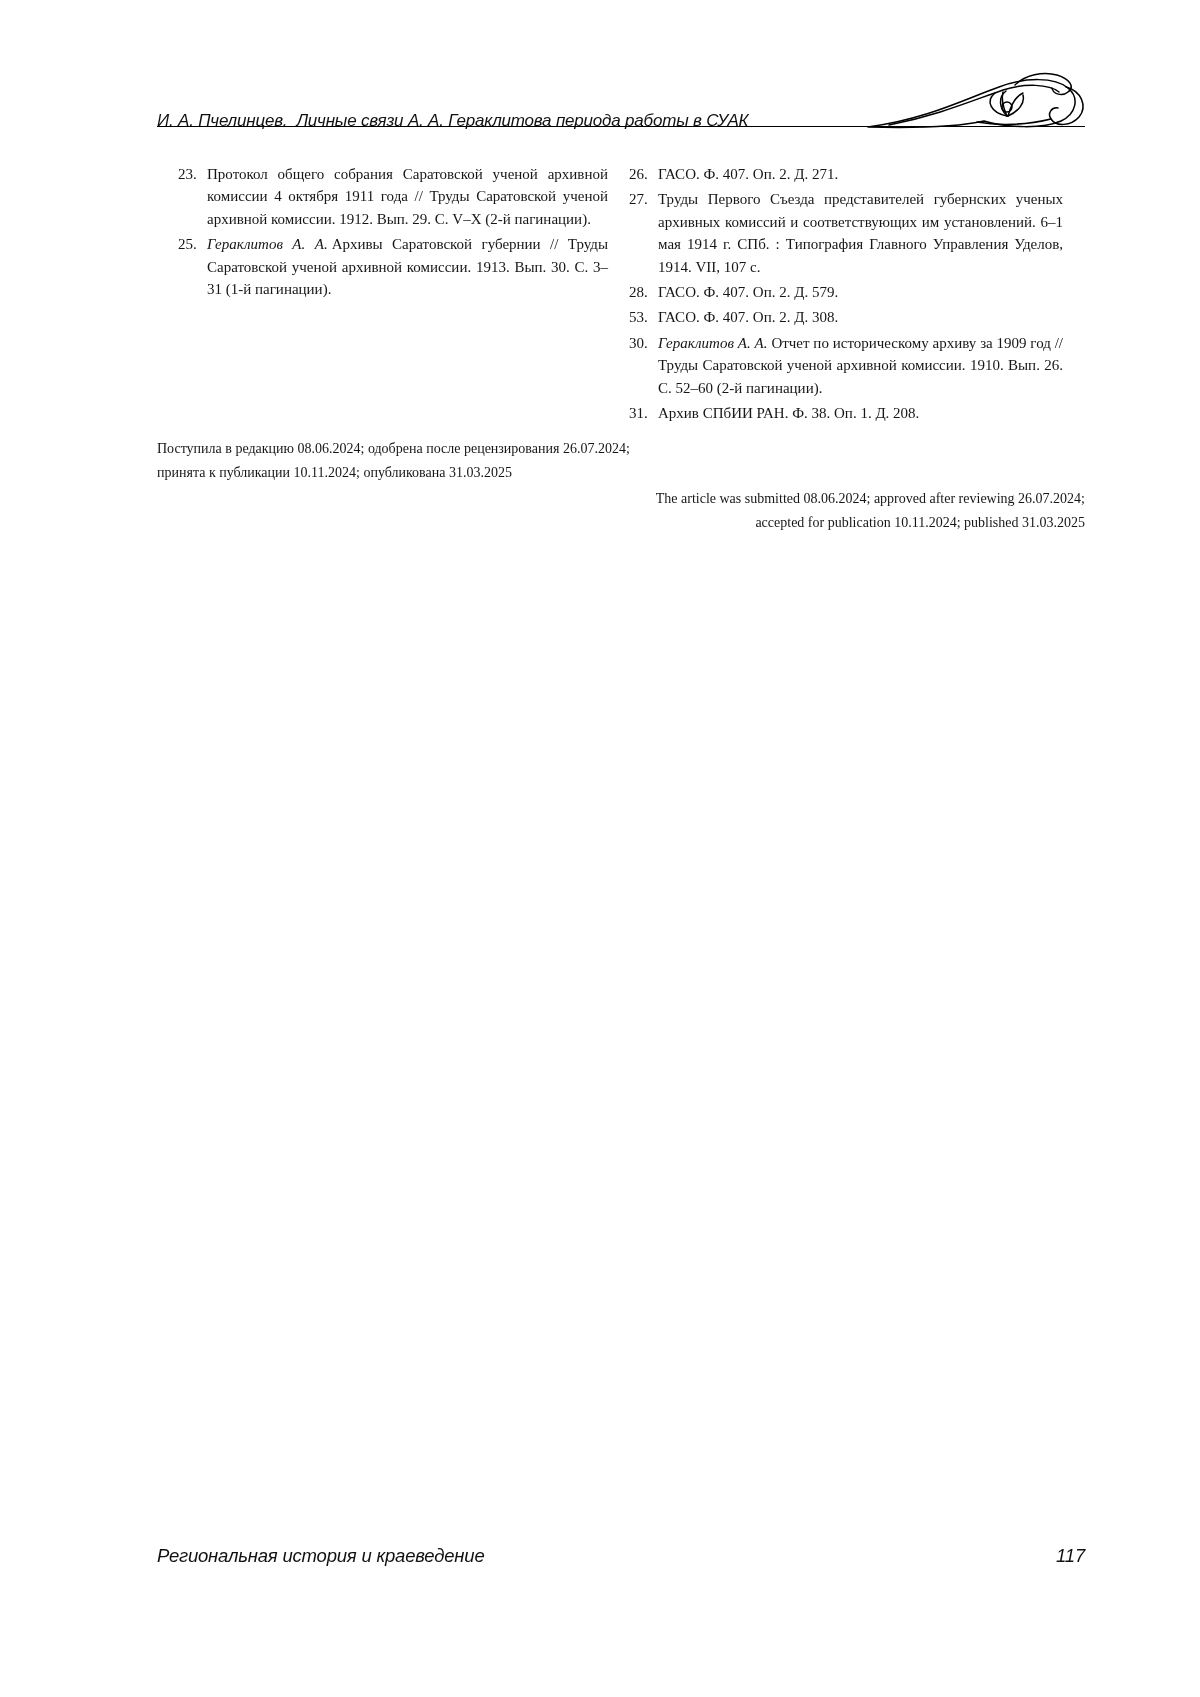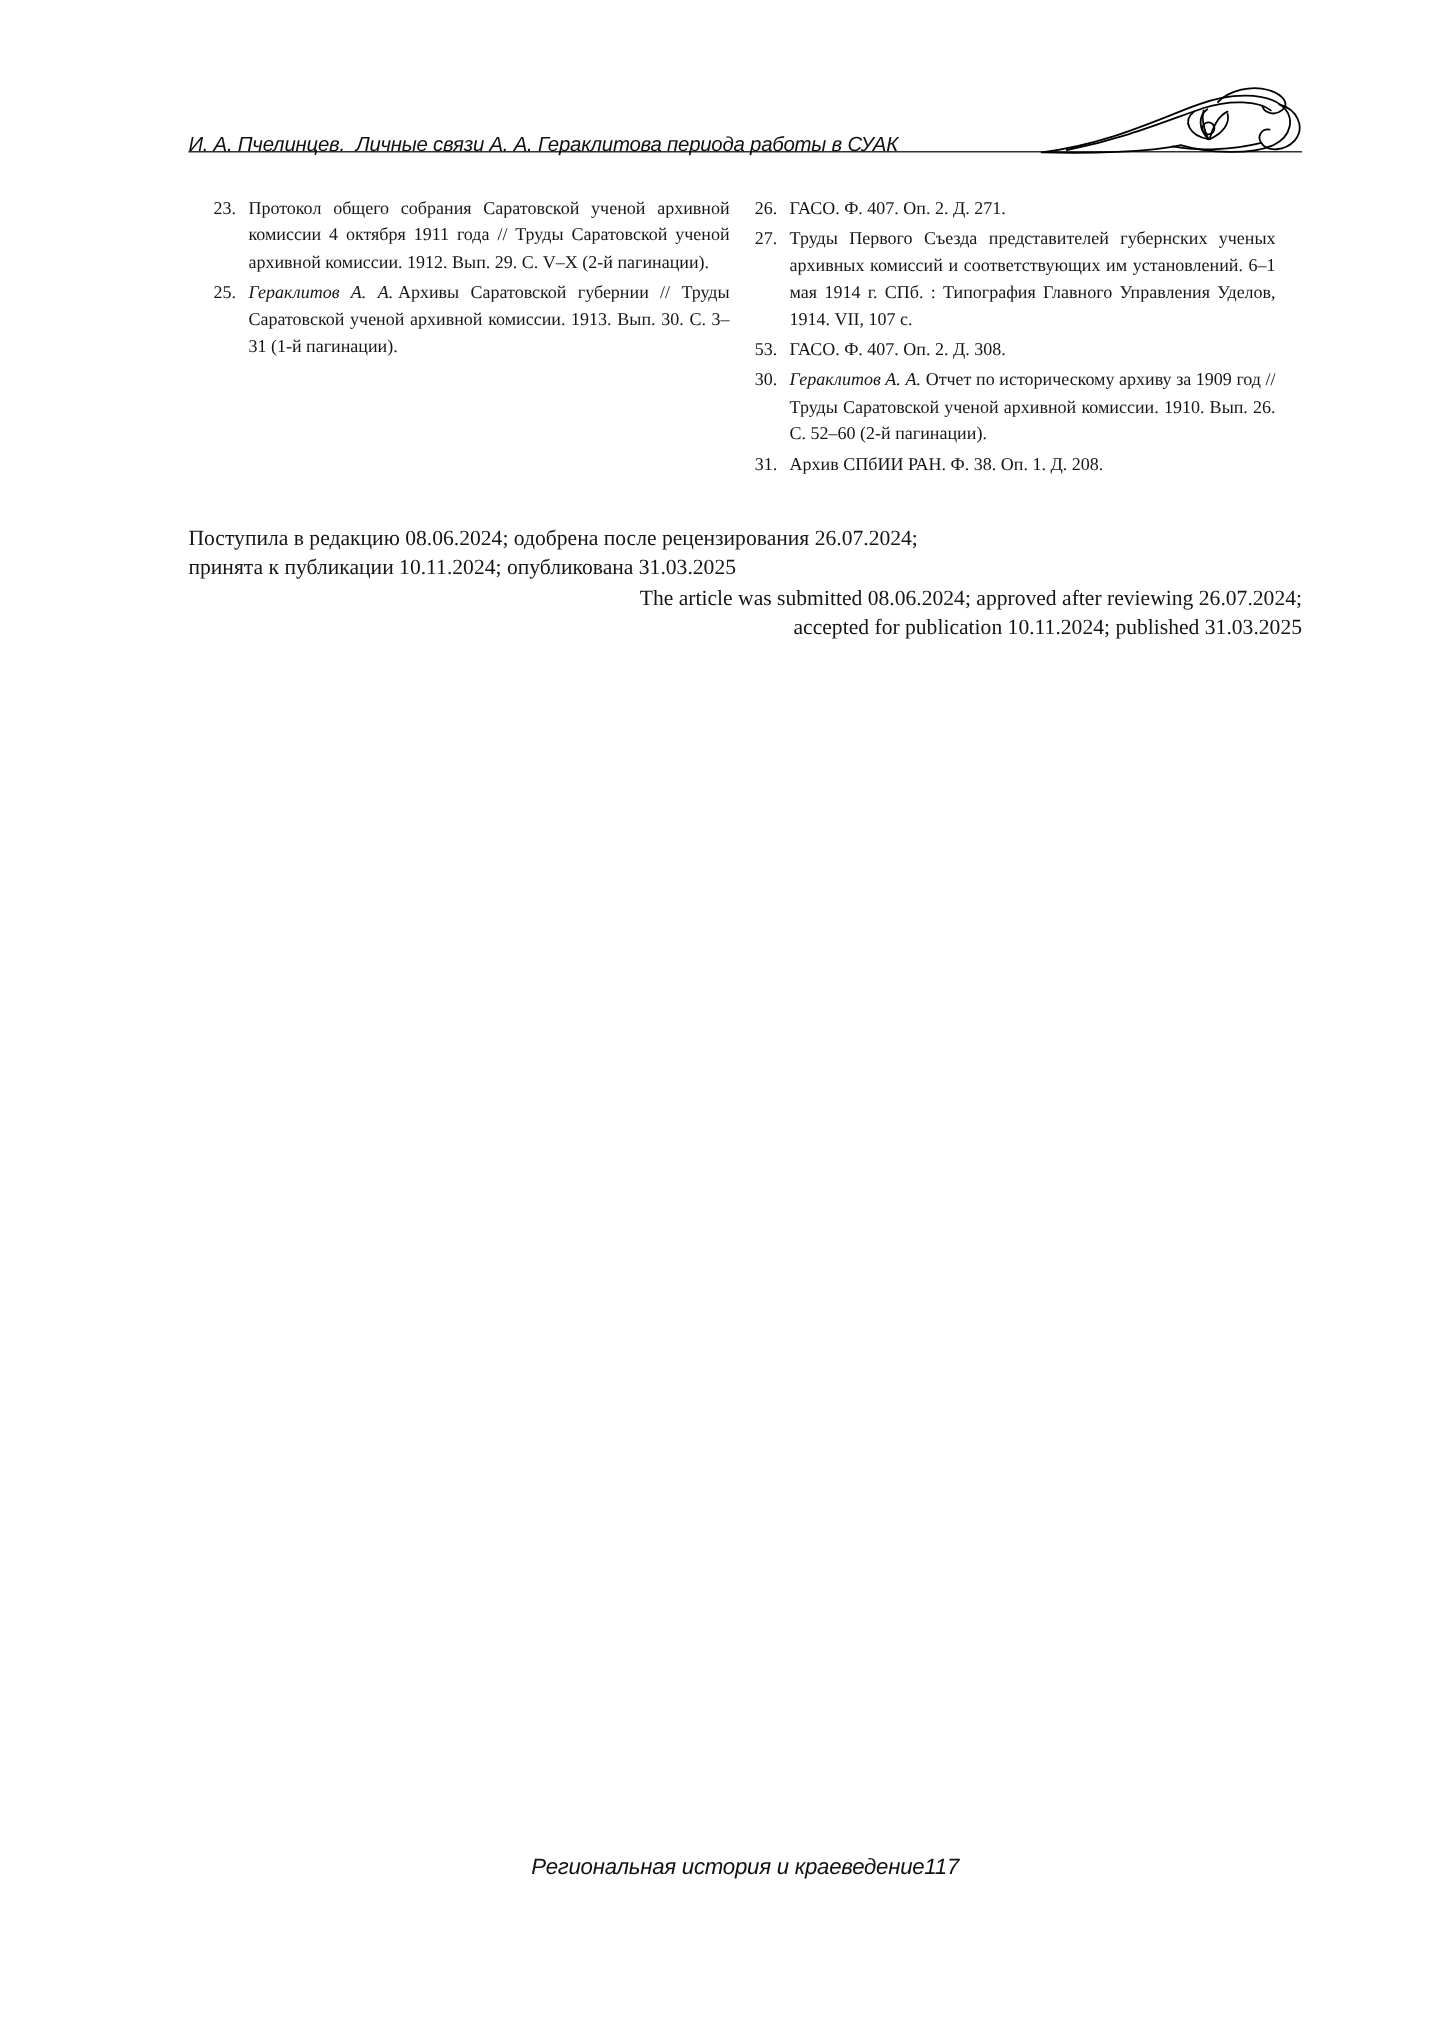--- a/index.html
+++ b/index.html
@@ -43,28 +43,28 @@
     hyphens:manual; -webkit-hyphens:manual;
   }
   .ref-item + .ref-item { margin-top:3px; }
   .ref-num { position:absolute; left:21px; top:0; }
   .ref-author { font-style:italic; }
   .ref-author:not(:empty) { margin-right:4px; }
 
   
   .dates {
     position:absolute; left:157px; top:437px; width:928px;
-    font-size:18px; line-height:23.5px;
+    font-size:14px; line-height:23.5px;
   }
   .dates .block-en { margin-top:3px;text-align:right; }
 
   
   .footer {
     position:absolute; left:157px; top:1545px; width:928px;
-    display:flex; justify-content:center; align-items:baseline;
+    display:flex; justify-content:space-between; align-items:baseline;
     font-family:"Liberation Sans", sans-serif;
     font-style:italic; font-size:18.5px; line-height:22px;
     letter-spacing:-0.2px; color:#111;
   }
 </style>
 </head>
 <body>
 
 <div class="page">
 
@@ -102,20 +102,23 @@
     </div>
 
     <div class="col-right">
       <div class="ref-item">
         <span class="ref-num">26.</span><span class="ref-author"></span><span>ГАСО. Ф. 407. Оп. 2. Д. 271.</span>
       </div>
       <div class="ref-item">
         <span class="ref-num">27.</span><span class="ref-author"></span><span>Труды Первого Съезда представителей губернских ученых архивных комиссий и соответствующих им установлений. 6–1 мая 1914 г. СПб. : Типография Главного Управления Уделов, 1914. VII, 107 с.</span>
       </div>
       <div class="ref-item">
+        <span class="ref-num">28.</span><span class="ref-author"></span><span>ГАСО. Ф. 407. Оп. 2. Д. 579.</span>
+      </div>
+      <div class="ref-item">
         <span class="ref-num">53.</span><span class="ref-author"></span><span>ГАСО. Ф. 407. Оп. 2. Д. 308.</span>
       </div>
       <div class="ref-item">
         <span class="ref-num">30.</span><span class="ref-author">Гераклитов А. А.</span><span>Отчет по историческому архиву за 1909 год // Труды Саратовской ученой архивной комиссии. 1910. Вып. 26. С. 52–60 (2-й пагинации).</span>
       </div>
       <div class="ref-item">
         <span class="ref-num">31.</span><span class="ref-author"></span><span>Архив СПбИИ РАН. Ф. 38. Оп. 1. Д. 208.</span>
       </div>
     </div>
 

